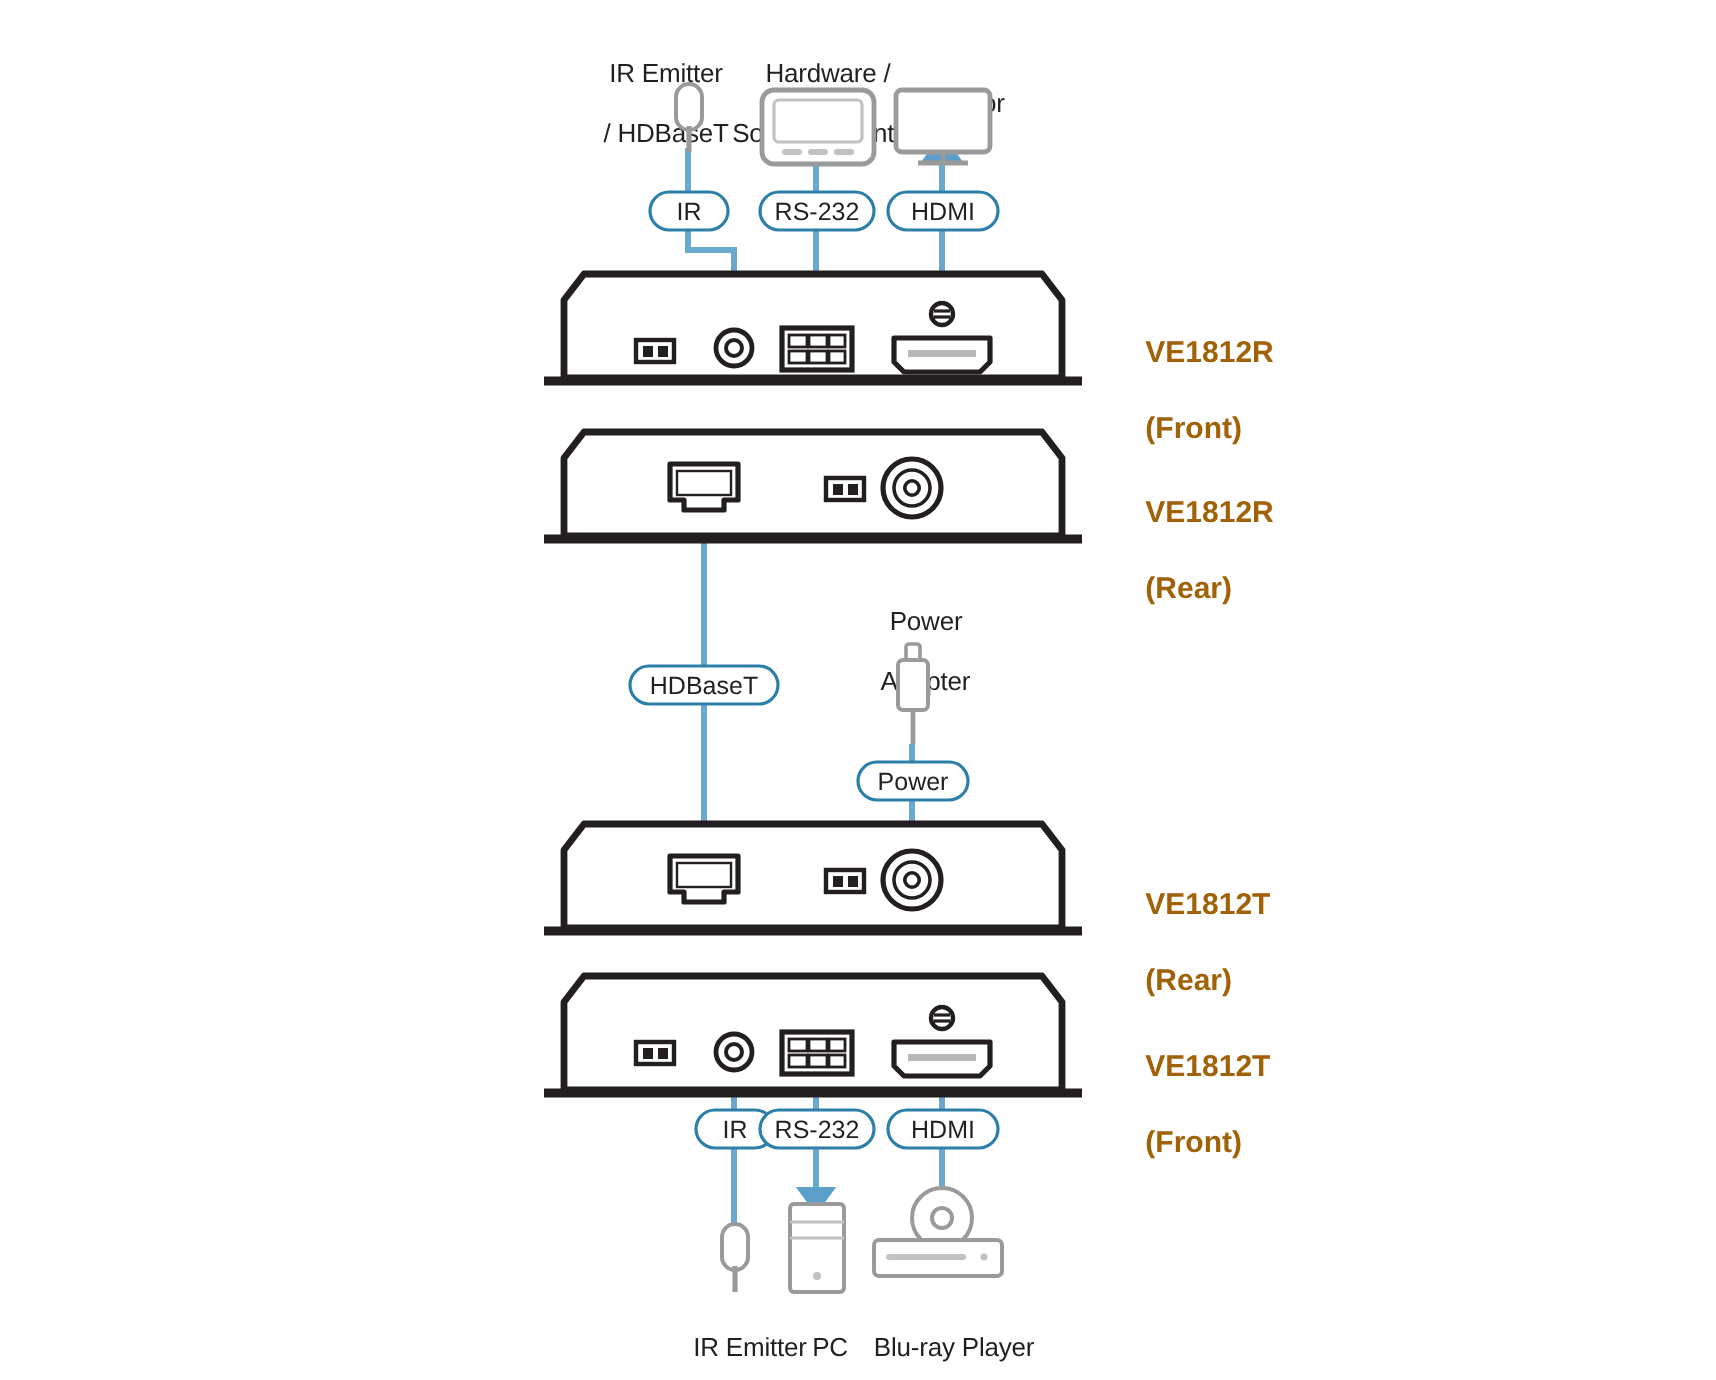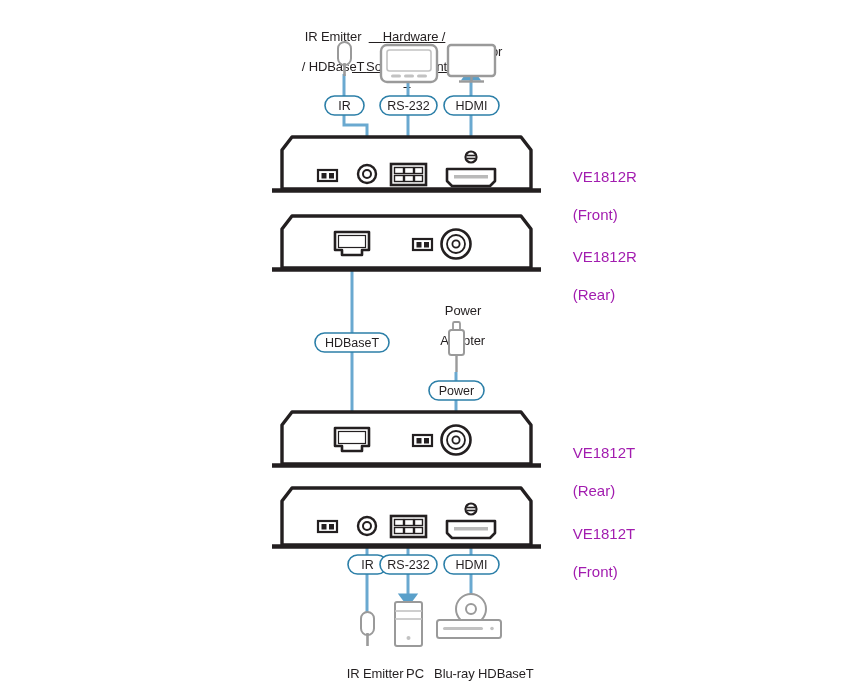--- a/index.html
+++ b/index.html
@@ -32,22 +32,22 @@
     color: #231f20;
     text-align: center;
     white-space: pre;
     letter-spacing: -0.1px;
   }
   .lbl-dev {
     position: absolute;
     font-family: "Liberation Sans", sans-serif;
     font-size: 15px;
     line-height: 19px;
-    font-weight: normal;
-    color: #a21caf;
+    font-weight: bold;
+    color: #a16207;
     text-align: left;
     white-space: pre;
   }
   .pill-text {
     font-family: "Liberation Sans", sans-serif;
     font-size: 12.5px;
     fill: #231f20;
     text-anchor: middle;
     dominant-baseline: middle;
   }
@@ -55,21 +55,21 @@
 </head>
 <body>
 
 <div id="stage">
 
   <div class="lbl" style="left:278px; top:14px; width:96px;">
     <span>IR Emitter</span><br>
     <span>/ HDBaseT</span>
   </div>
 
-  <div class="lbl" style="left:352px; top:14px; width:110px;text-decoration:underline;">
+  <div class="lbl" style="left:352px; top:14px; width:110px;">
     <span>Hardware /</span><br>
     <span>Software Controller</span>
   </div>
 
   <div class="lbl" style="left:438px; top:29px; width:72px;">
     <span>Monitor</span>
   </div>
 
   <div class="lbl" style="left:417px; top:288px; width:78px;">
     <span>Power</span><br>
@@ -79,21 +79,21 @@
   <div class="lbl" style="left:322px; top:651px; width:92px;">
     <span>IR Emitter</span><br>
     
   </div>
 
   <div class="lbl" style="left:386px; top:651px; width:44px;">
     <span>PC</span>
   </div>
 
   <div class="lbl" style="left:420px; top:651px; width:100px;">
-    <span>Blu-ray HDBaseT</span>
+    <span>Blu-ray Player</span>
   </div>
 
   <div class="lbl-dev" style="left:556px; top:148px;">
     <span>VE1812R</span><br>
     <span>(Front)</span>
   </div>
 
   <div class="lbl-dev" style="left:556px; top:228px;">
     <span>VE1812R</span><br>
     <span>(Rear)</span>

